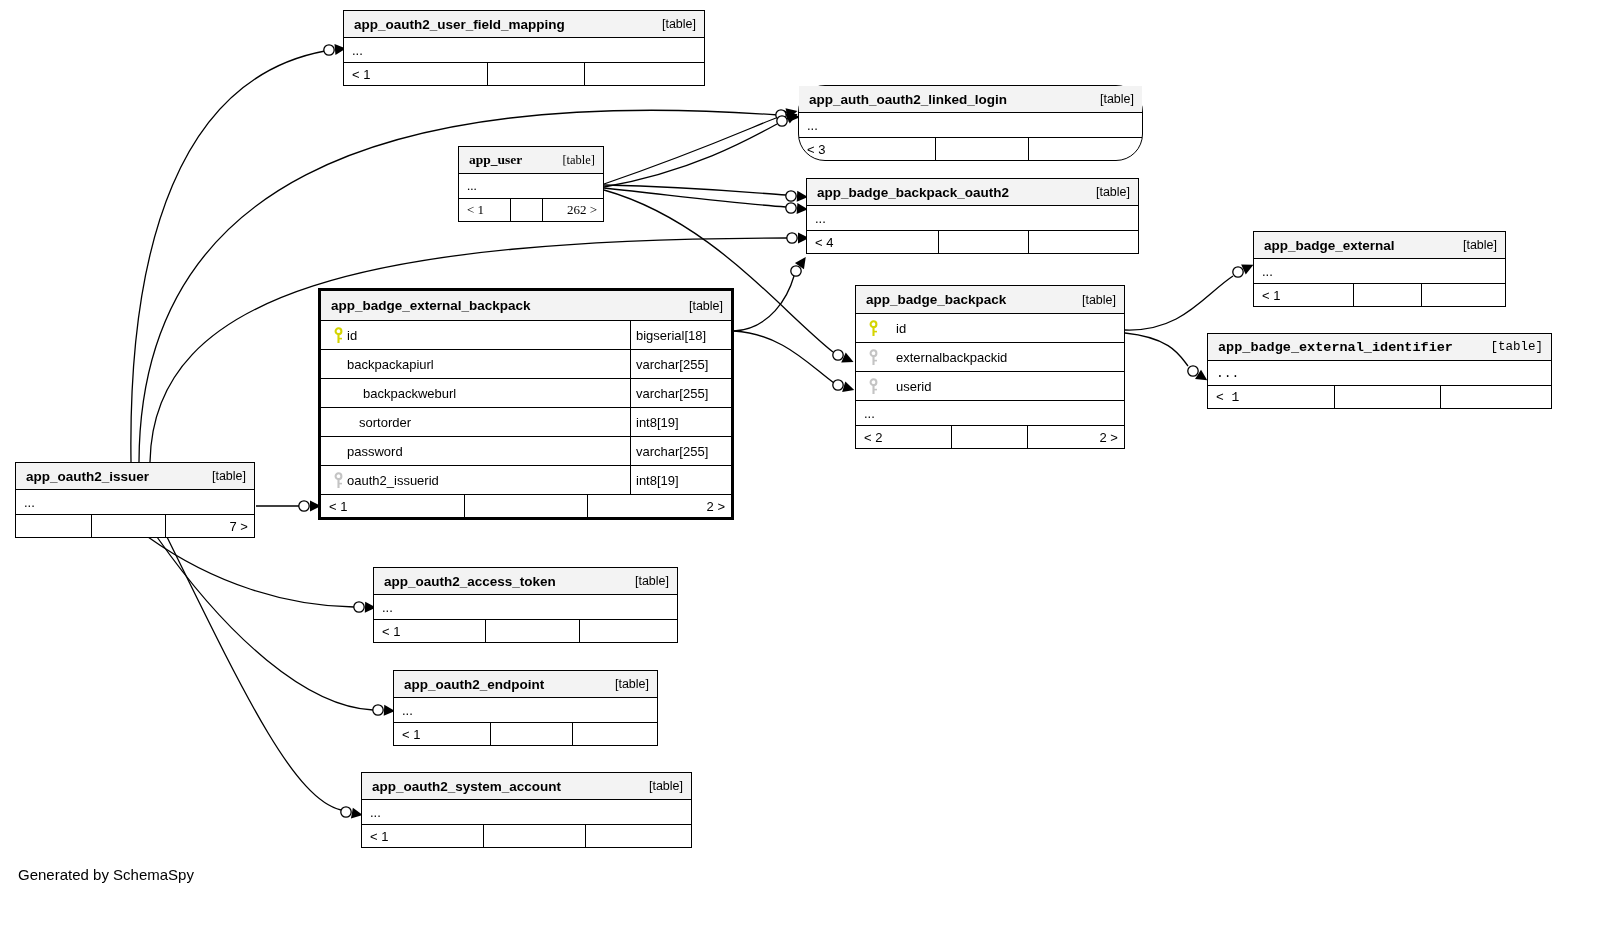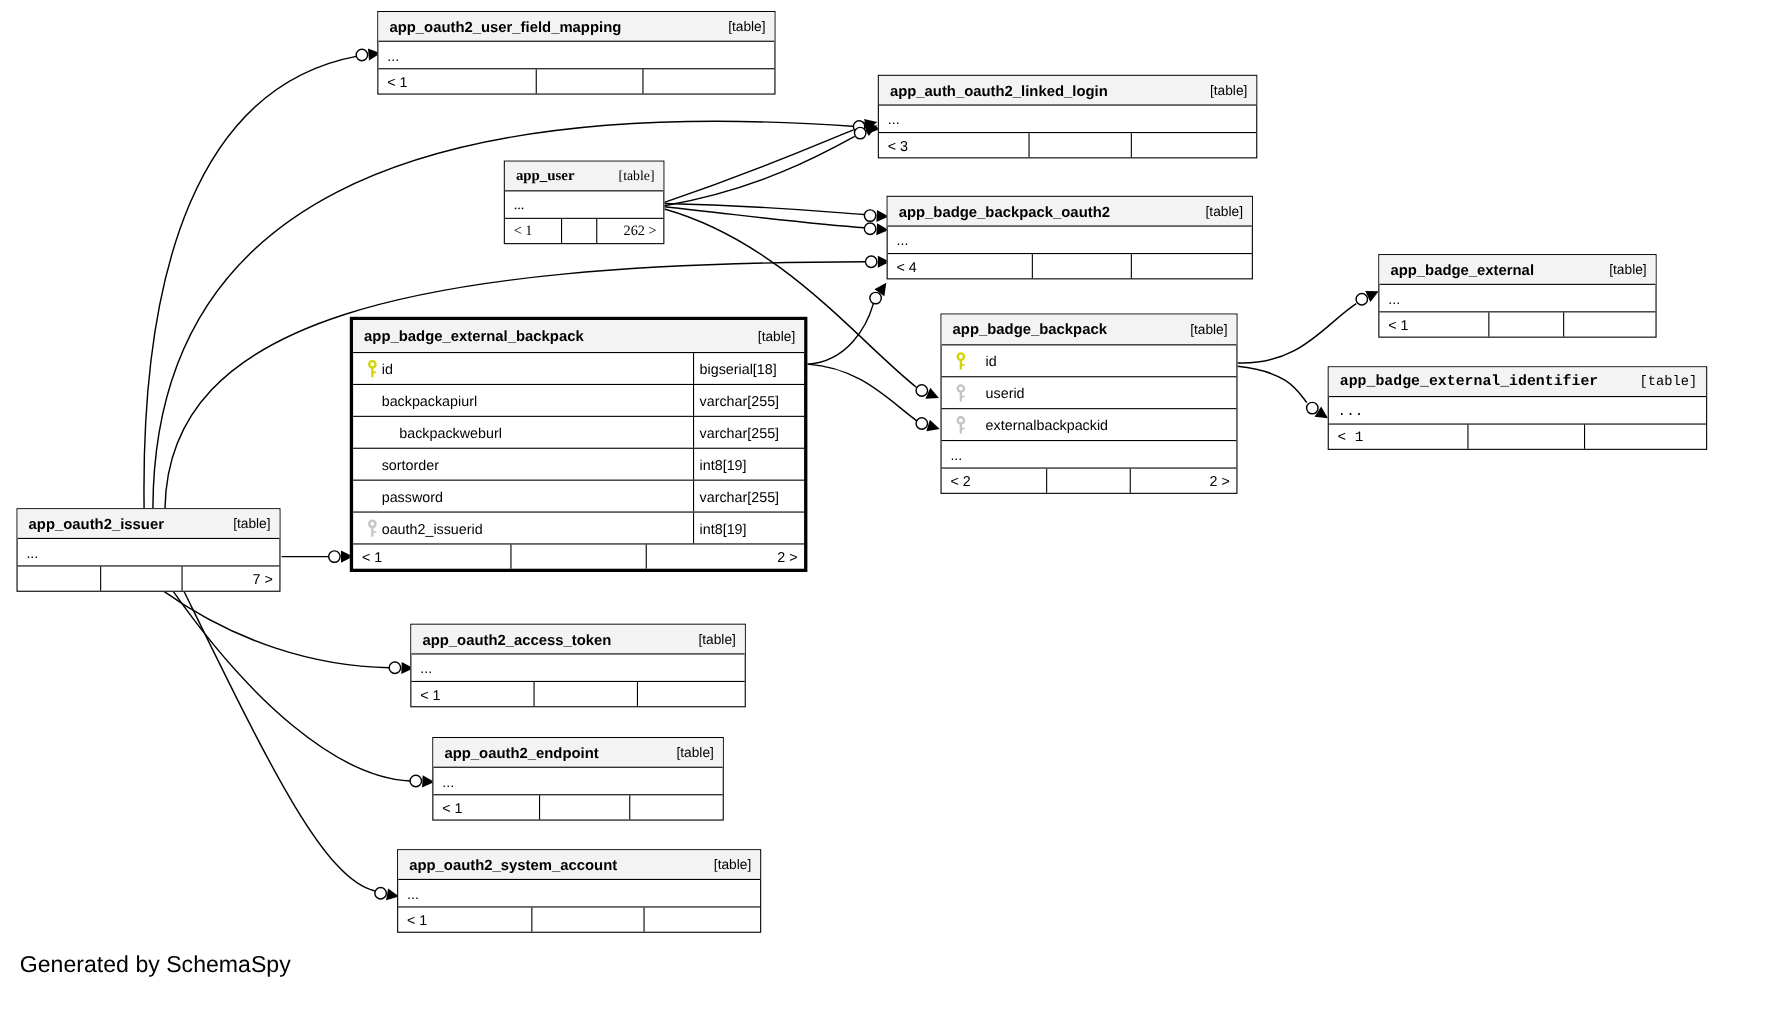--- a/index.html
+++ b/index.html
@@ -17,21 +17,21 @@
   .keyslot { width:18px; flex-shrink:0; display:flex; align-items:center; justify-content:center; }
   .cname { white-space:nowrap; }
   .typ { margin-left:auto; border-left:1px solid #000; height:100%; display:flex;
          align-items:center; padding-left:5px; box-sizing:border-box; flex-shrink:0;
          font-size:13px; white-space:nowrap; }
   .ell { font-size:13px; }
   .tfoot { display:flex; box-sizing:border-box; font-size:13px; }
   .fcell { box-sizing:border-box; border-right:1px solid #000; display:flex; align-items:center;
            padding:0 6px 0 8px; white-space:nowrap; }
   .fcell:last-child { border-right:none; justify-content:flex-end; }
-  #footer-note { position:absolute; left:18px; top:866px; font-size:21px; }
+  #footer-note { position:absolute; left:18px; top:866px; font-size:15px; }
 </style>
 </head>
 <body>
 
 <div id="canvas">
   <svg id="edges" width="1617" height="928" viewBox="0 0 1617 928">
       <g>
         <path d="M 131,462 C 128,245 180,78 325,51" fill="none" stroke="#000000" stroke-width="1.3"></path>
         <polygon points="345.9353098675597,48.51835237328981 335.4565247736626,54.95613638301865 334.4978116034384,43.99799470400945" fill="#000000"></polygon>
         <circle cx="329" cy="50" r="5.2" fill="#ffffff" stroke="#000000" stroke-width="1.3"></circle>
@@ -118,21 +118,21 @@
           <span class="tname">app_oauth2_user_field_mapping</span>
           <span class="ttag">[table]</span>
         </div>
         <div class="trow ell" style="height: 25px;">...</div>
         <div class="tfoot" style="height: 22px;">
           <span class="fcell" style="width: 40%;">&lt; 1</span>
           <span class="fcell" style="width: 27%;"></span>
           <span class="fcell" style="width: 33%;"></span>
         </div>
       </div>
-      <div class="tnode" style="left: 798px; top: 68px; width: 345px;">
+      <div class="tnode" style="left: 798px; top: 85px; width: 345px; border-radius: 27px;">
         <div class="thead" style="height: 27px;">
           <span class="tname">app_auth_oauth2_linked_login</span>
           <span class="ttag">[table]</span>
         </div>
         <div class="trow ell" style="height: 25px;">...</div>
         <div class="tfoot" style="height: 22px;">
           <span class="fcell" style="width: 40%;">&lt; 3</span>
           <span class="fcell" style="width: 27%;"></span>
           <span class="fcell" style="width: 33%;"></span>
         </div>
@@ -194,21 +194,21 @@
           <span class="cname" style="margin-left: 0px;">backpackapiurl</span>
           <span class="typ" style="width: 101px;">varchar[255]</span>
         </div>
         <div class="trow" style="height: 29px;">
           <span class="keyslot"></span>
           <span class="cname" style="margin-left: 16px;">backpackweburl</span>
           <span class="typ" style="width: 101px;">varchar[255]</span>
         </div>
         <div class="trow" style="height: 29px;">
           <span class="keyslot"></span>
-          <span class="cname" style="margin-left: 0px;">sortorder</span>
+          <span class="cname" style="margin-left: 12px;">sortorder</span>
           <span class="typ" style="width: 101px;">int8[19]</span>
         </div>
         <div class="trow" style="height: 29px;">
           <span class="keyslot"></span>
           <span class="cname" style="margin-left: 0px;">password</span>
           <span class="typ" style="width: 101px;">varchar[255]</span>
         </div>
         <div class="trow" style="height: 29px;">
           <span class="keyslot">
             <svg width="11" height="17" viewBox="0 0 11 17" aria-hidden="true">
@@ -242,31 +242,31 @@
           <span class="cname" style="margin-left: 14px;">id</span>
         </div>
         <div class="trow" style="height: 29px;">
           <span class="keyslot">
             <svg width="11" height="17" viewBox="0 0 11 17" aria-hidden="true">
               <circle cx="5.5" cy="4.2" r="2.9" fill="none" stroke="#c4c4c4" stroke-width="2.1"></circle>
               <line x1="5.5" y1="7.2" x2="5.5" y2="16" stroke="#c4c4c4" stroke-width="2.1"></line>
               <line x1="5.5" y1="11.6" x2="9" y2="11.6" stroke="#c4c4c4" stroke-width="1.6"></line>
             </svg>
           </span>
-          <span class="cname" style="margin-left: 14px;">userid</span>
+          <span class="cname" style="margin-left: 14px;">externalbackpackid</span>
         </div>
         <div class="trow" style="height: 29px;">
           <span class="keyslot">
             <svg width="11" height="17" viewBox="0 0 11 17" aria-hidden="true">
               <circle cx="5.5" cy="4.2" r="2.9" fill="none" stroke="#c4c4c4" stroke-width="2.1"></circle>
               <line x1="5.5" y1="7.2" x2="5.5" y2="16" stroke="#c4c4c4" stroke-width="2.1"></line>
               <line x1="5.5" y1="11.6" x2="9" y2="11.6" stroke="#c4c4c4" stroke-width="1.6"></line>
             </svg>
           </span>
-          <span class="cname" style="margin-left: 14px;">externalbackpackid</span>
+          <span class="cname" style="margin-left: 14px;">userid</span>
         </div>
         <div class="trow ell" style="height: 25px;">...</div>
         <div class="tfoot" style="height: 22px;">
           <span class="fcell" style="width: 36%;">&lt; 2</span>
           <span class="fcell" style="width: 28%;"></span>
           <span class="fcell" style="width: 36%;">2 &gt;</span>
         </div>
       </div>
       <div class="tnode" style="left: 1207px; top: 333px; width: 345px; font-family: Liberation Mono, monospace;">
         <div class="thead" style="height: 27px;">

